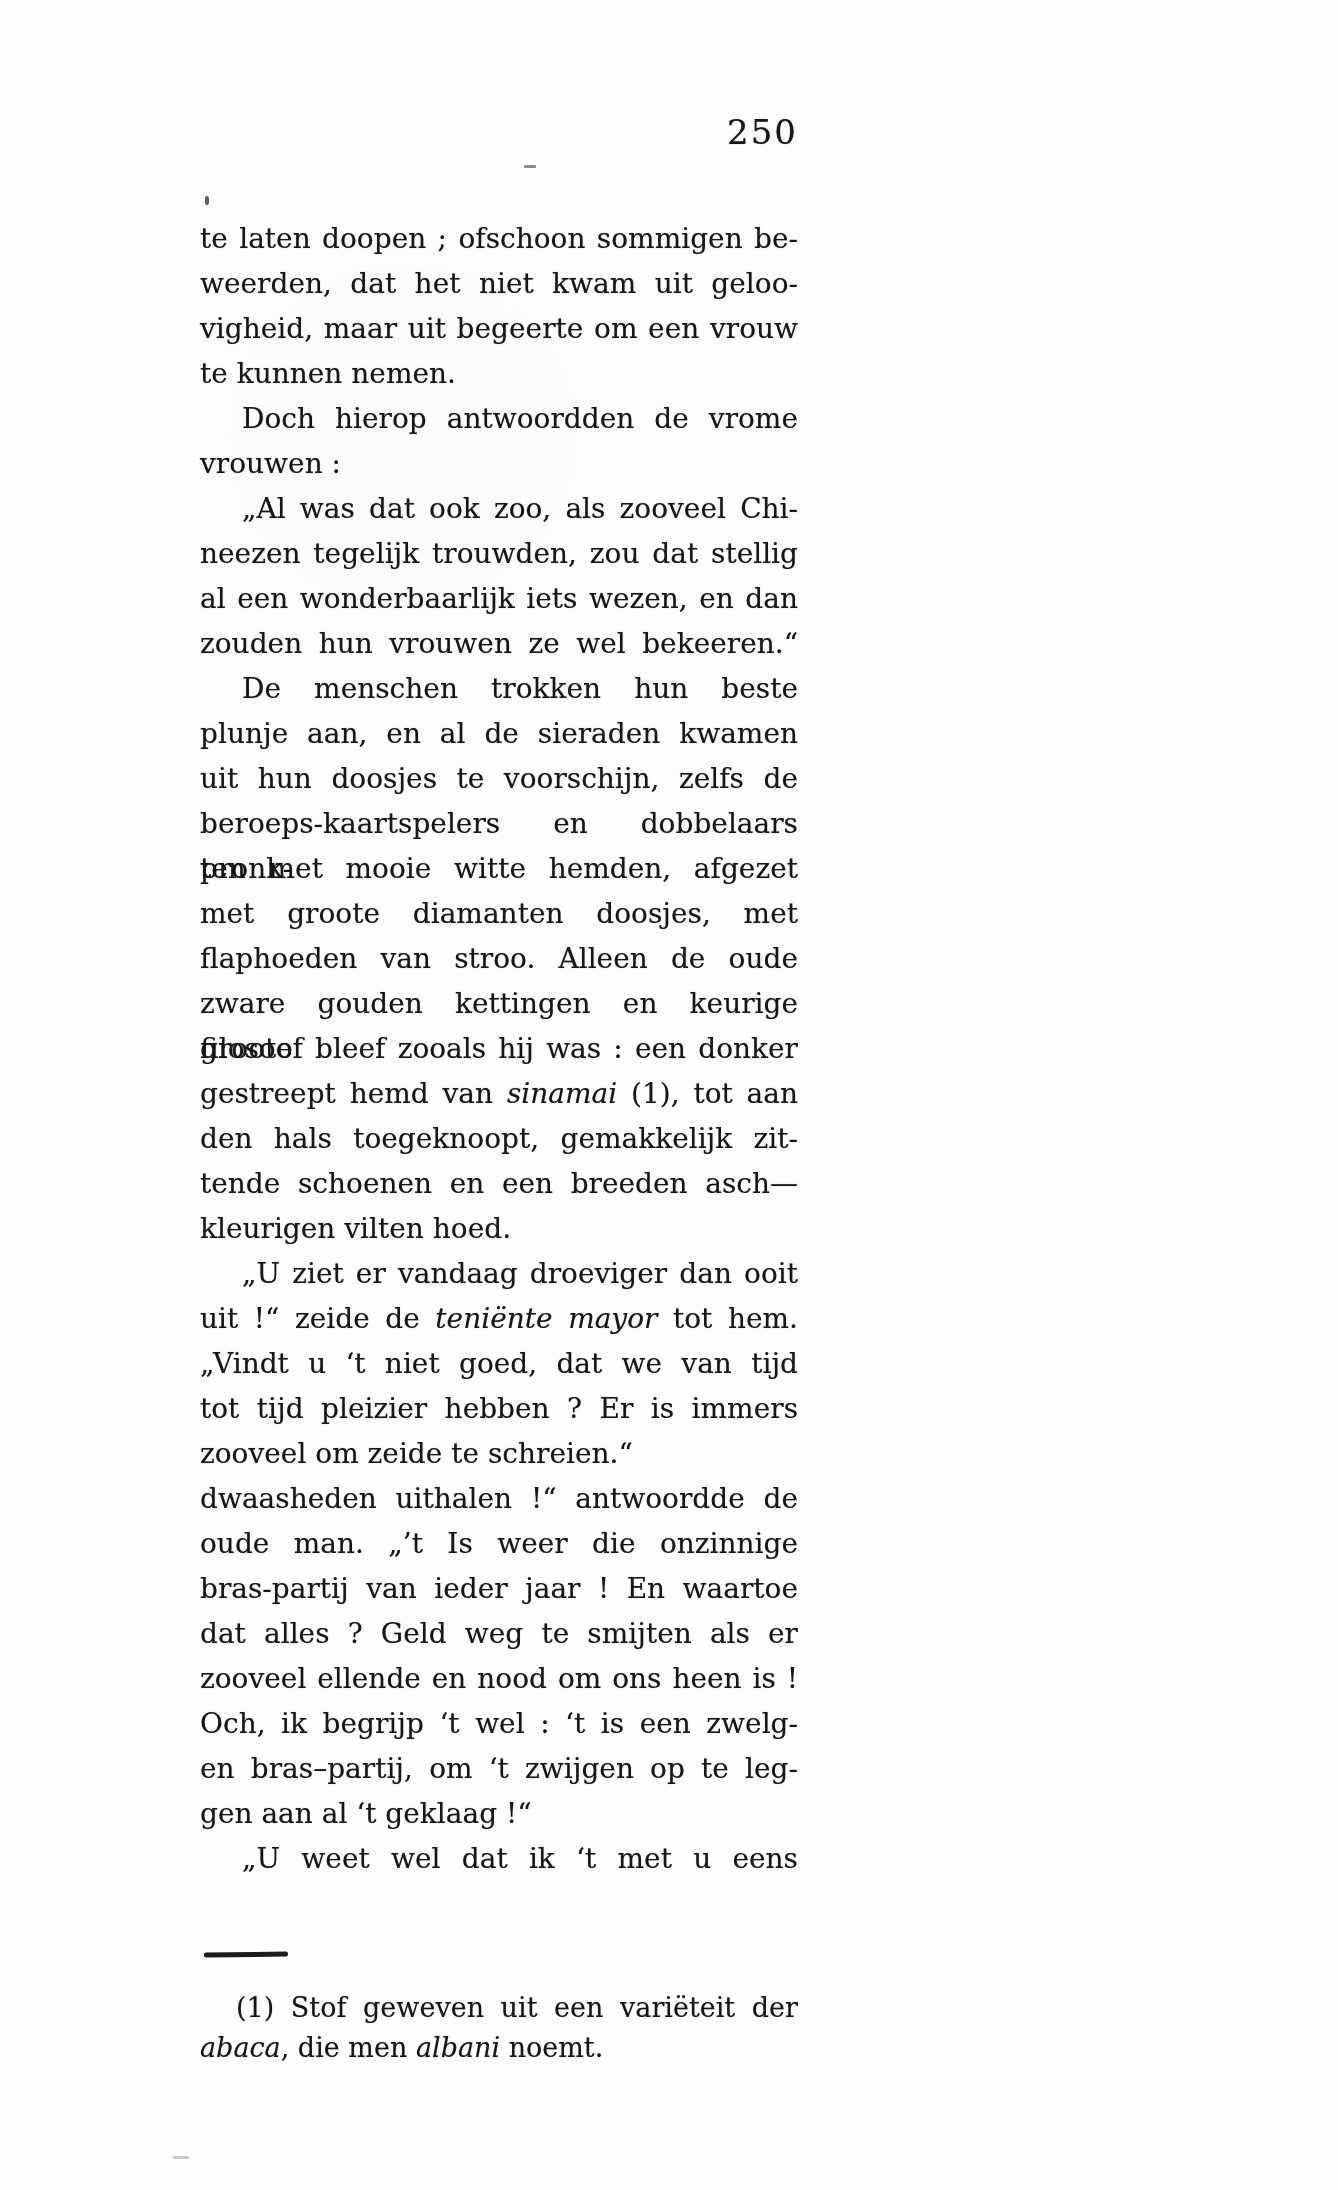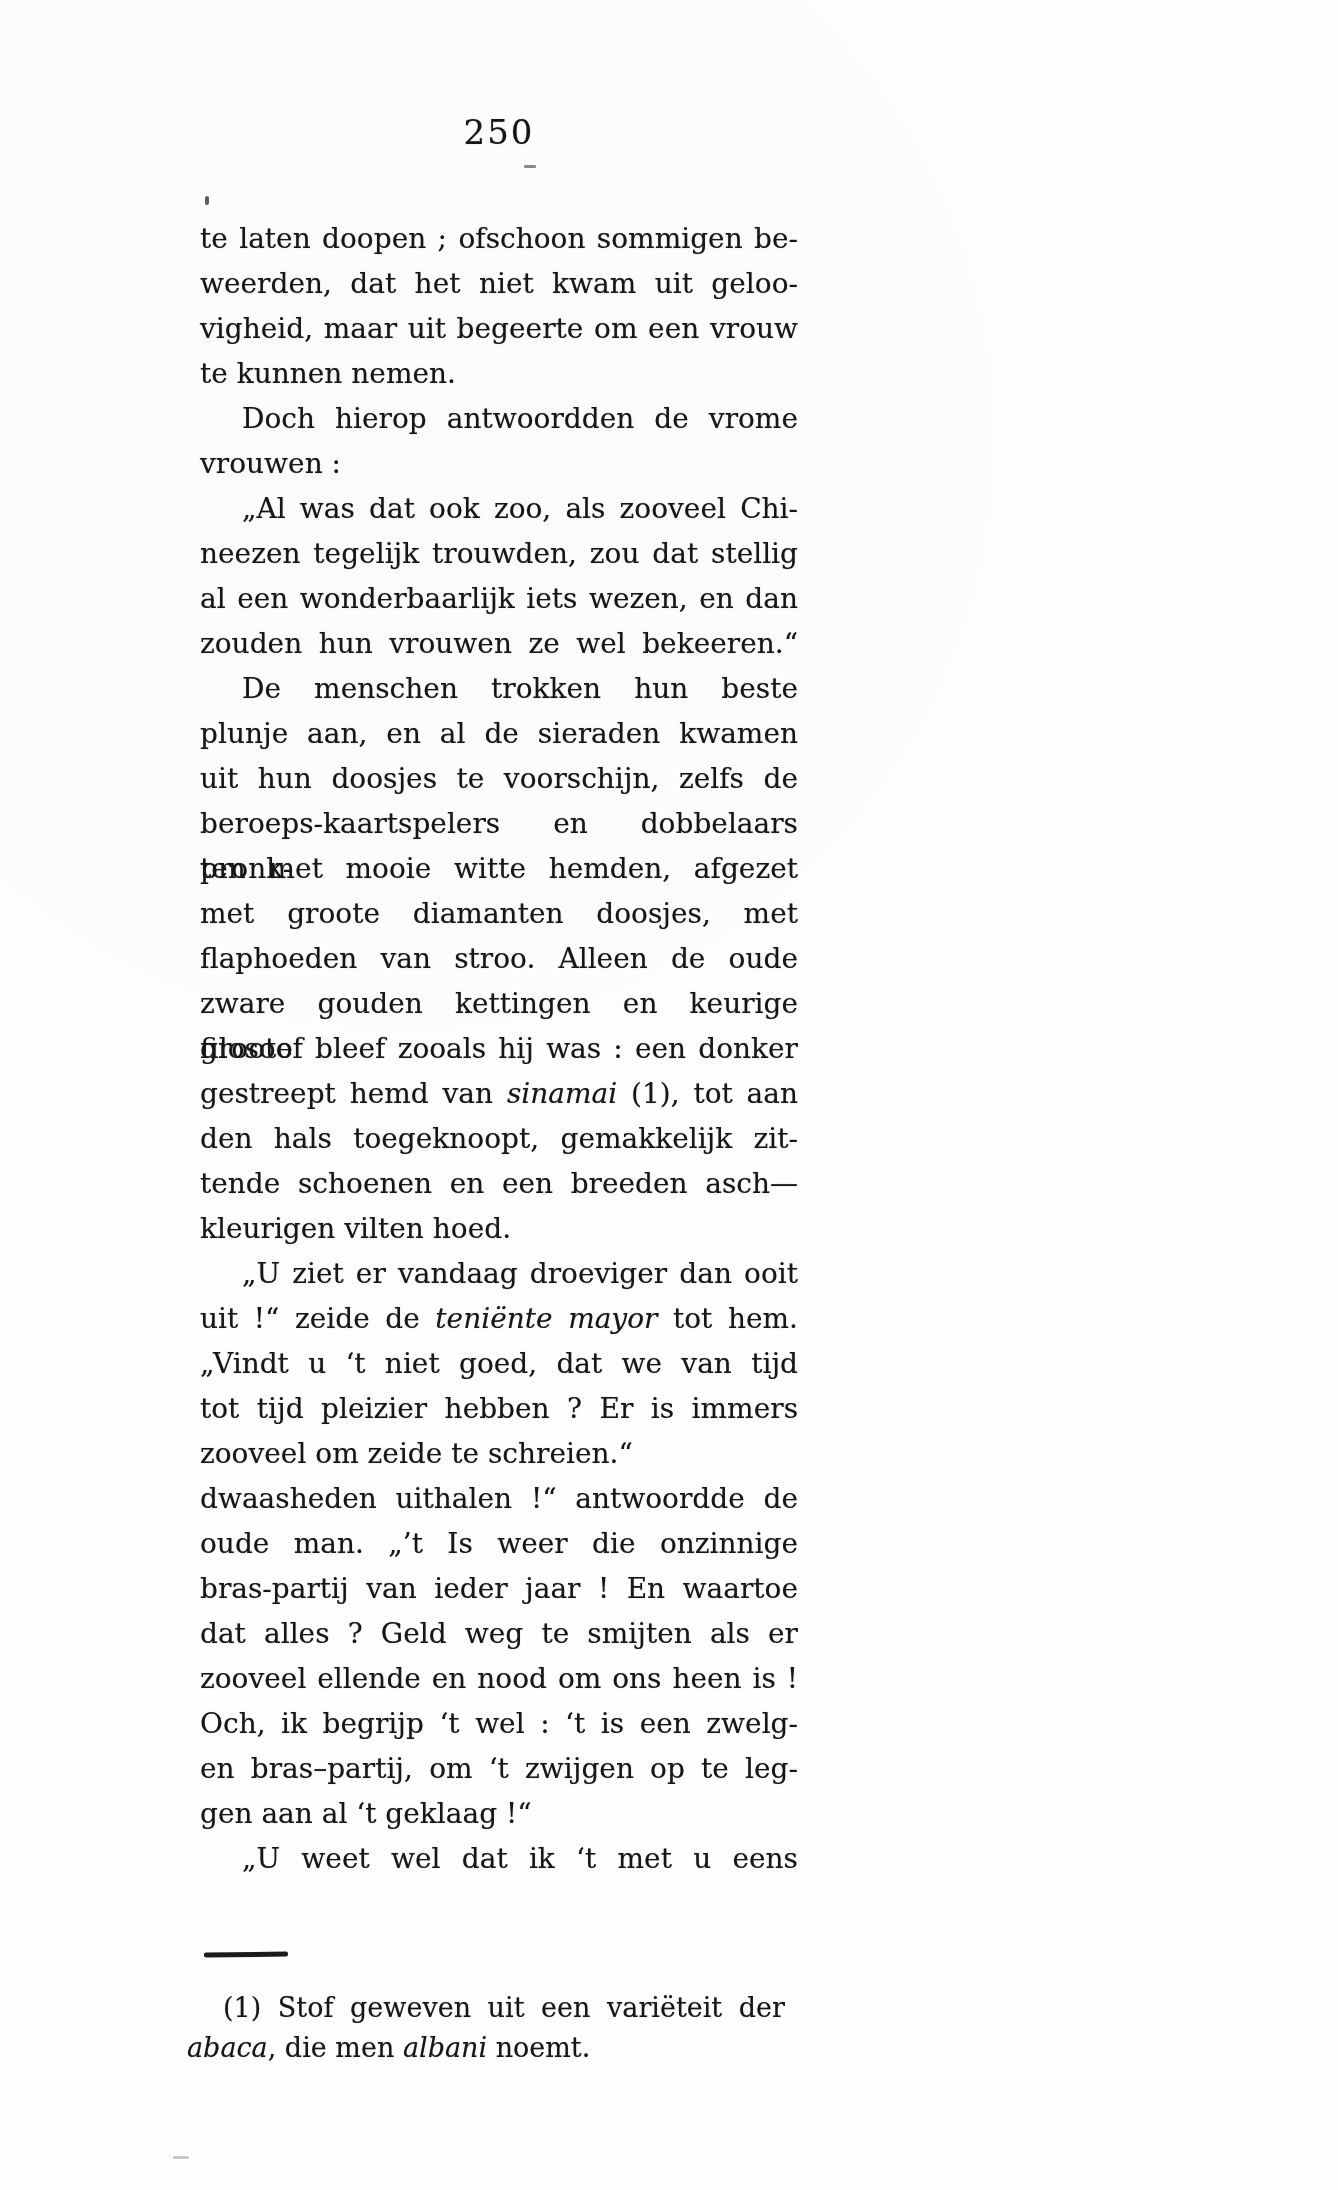--- a/index.html
+++ b/index.html
@@ -21,21 +21,21 @@
     inset: 0;
     background:
       radial-gradient(circle at 30% 20%, rgba(0,0,0,0.012), transparent 60%),
       #fefefe;
   }
   .page-number {
     position: absolute;
     top: 112px;
     left: 200px;
     width: 598px;
-    text-align: center;
+    text-align: right;
     font-size: 34px;
     letter-spacing: 2px;
     text-shadow: 0 0 1px rgba(0,0,0,0.45);
   }
   .body-text {
     position: absolute;
     top: 216px;
     left: 200px;
     width: 598px;
   }
@@ -52,21 +52,21 @@
   }
   .bline.flush {
     text-align-last: left;
   }
   .bline.indent {
     padding-left: 42px;
   }
   .footnote {
     position: absolute;
     top: 1988px;
-    left: 187px;
+    left: 200px;
     width: 598px;
   }
   .fline {
     font-size: 27px;
     line-height: 40px;
     height: 40px;
     text-align: justify;
     text-align-last: justify;
     text-justify: inter-word;
     text-shadow: 0 0 1px rgba(0,0,0,0.40);

